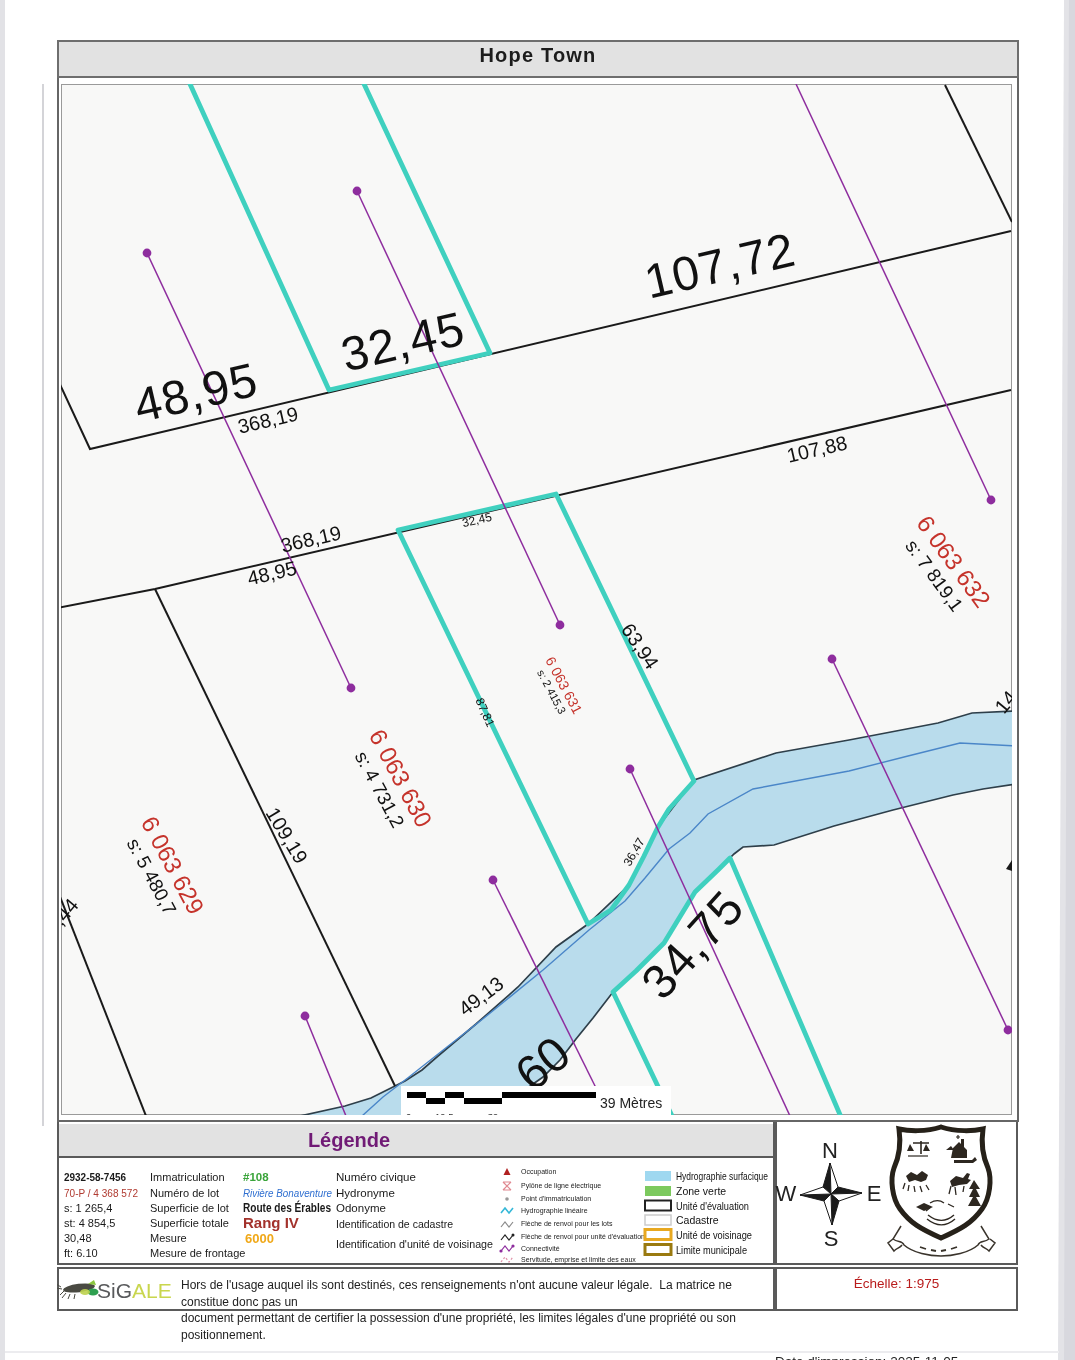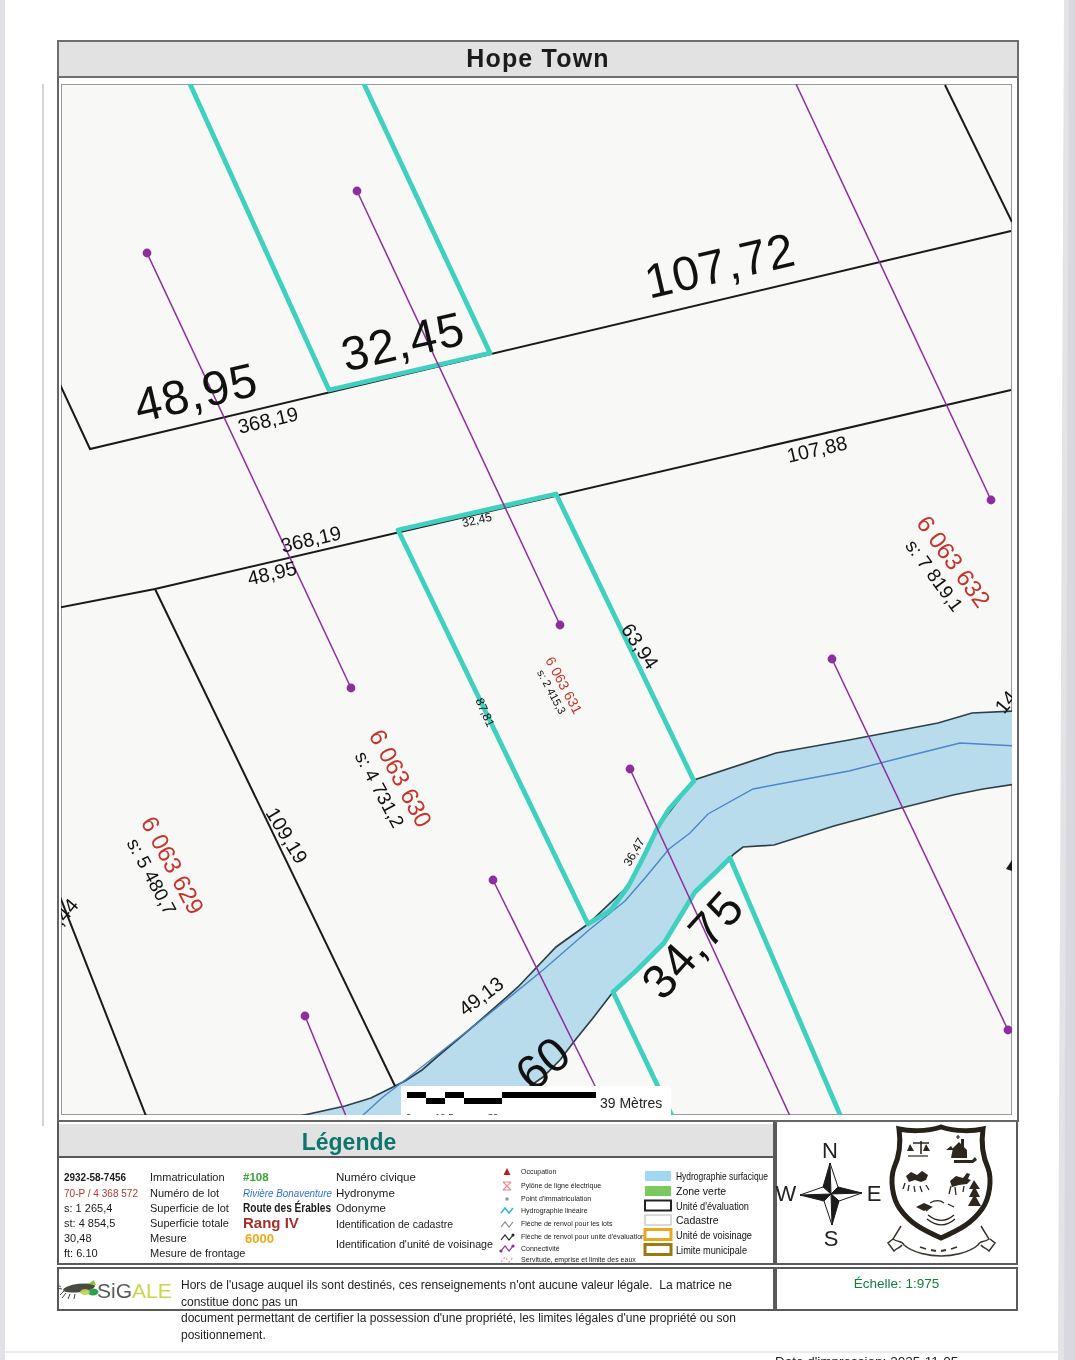--- a/index.html
+++ b/index.html
@@ -16,21 +16,21 @@
 
 <svg class="abs" style="left:1050px;top:0;" width="25" height="1360" viewBox="0 0 25 1360">
   <polygon points="14,0 25,0 25,1360 8,1360" fill="#e3e3e7"></polygon>
   <polygon points="19,0 25,0 25,1360 14,1360" fill="#d8d8de"></polygon>
 </svg>
 
 <div class="abs" style="left:5px;top:1351px;width:1054px;height:2px;background:#ececef;"></div>
 
 <div class="abs" style="left:57px;top:40px;width:962px;height:38px;background:#e2e2e2;border:2px solid #6e6e6e;box-sizing:border-box;"></div>
 
-<div class="abs" style="left:57px;top:44px;width:962px;text-align:center;font-size:25px;font-weight:bold;letter-spacing:1.2px;color:#1c1c1c;">Hope Town</div>
+<div class="abs" style="left:57px;top:44px;width:962px;text-align:center;font-size:20px;font-weight:bold;letter-spacing:1.2px;color:#1c1c1c;">Hope Town</div>
 
 <div class="abs" style="left:57px;top:78px;width:962px;height:1044px;border:2px solid #666;border-top:none;box-sizing:border-box;background:#fff;"></div>
 
 <svg class="abs" style="left:57px;top:78px;" width="962" height="1044" viewBox="57 78 962 1044">
   <defs>
     <clipPath id="mapclip">
         <rect x="61" y="84" width="951" height="1031"></rect>
       </clipPath>
   </defs>
 
@@ -167,21 +167,21 @@
       <text x="600" y="1108" font-size="14" fill="#222">39 Mètres</text>
       <text x="406" y="1120" font-size="9.5" fill="#333">0&nbsp;&nbsp;&nbsp;&nbsp;&nbsp;&nbsp;&nbsp;&nbsp;&nbsp;19,5&nbsp;&nbsp;&nbsp;&nbsp;&nbsp;&nbsp;&nbsp;&nbsp;&nbsp;&nbsp;&nbsp;&nbsp;&nbsp;39</text>
     </g>
   </g>
 </svg>
 
 <div class="abs" style="left:57px;top:1122px;width:718px;height:143px;border:2px solid #5a5a5a;border-top:none;box-sizing:border-box;background:#fff;"></div>
 
 <div class="abs" style="left:59px;top:1124px;width:714px;height:34px;background:#e2e2e2;border-bottom:2px solid #5a5a5a;box-sizing:border-box;"></div>
 
-<div class="abs" style="left:59px;top:1129px;width:580px;text-align:center;font-size:23px;font-weight:bold;color:#0f766e;">Légende</div>
+<div class="abs" style="left:59px;top:1129px;width:580px;text-align:center;font-size:20px;font-weight:bold;color:#701a75;">Légende</div>
 
 <svg class="abs" style="left:57px;top:1156px;" width="718" height="109" viewBox="57 1156 718 109">
   <g font-family="Liberation Sans, sans-serif" fill="#1a1a1a">
 
     <g font-size="11">
       <text x="64" y="1181" font-weight="bold" font-size="11.5" textLength="62" lengthAdjust="spacingAndGlyphs">2932-58-7456</text>
       <text x="64" y="1196.5" fill="#b03a30" textLength="74" lengthAdjust="spacingAndGlyphs">70-P / 4 368 572</text>
       <text x="64" y="1212">s: 1 265,4</text>
       <text x="64" y="1227">st: 4 854,5</text>
       <text x="64" y="1242">30,48</text>
@@ -327,15 +327,15 @@
     <ellipse cx="93" cy="1292" rx="5.5" ry="3.5" fill="#2ea050"></ellipse>
     <ellipse cx="85" cy="1292" rx="5" ry="3" fill="#bcd24e" opacity="0.9"></ellipse>
   </g>
   <text x="97" y="1298" font-family="Liberation Sans, sans-serif" font-size="21" fill="#58595b">SiG<tspan fill="#c9d64e">ALE</tspan></text>
 </svg>
 
 <div class="abs" style="left:181px;top:1277px;width:600px;font-size:12px;color:#222;line-height:16.5px;">Hors de l'usage auquel ils sont destinés, ces renseignements n'ont aucune valeur légale.&nbsp; La matrice ne constitue donc pas un<br>document permettant de certifier la possession d'une propriété, les limites légales d'une propriété ou son positionnement.</div>
 
 <div class="abs" style="left:775px;top:1267px;width:243px;height:44px;border:2px solid #5a5a5a;box-sizing:border-box;background:#fff;"></div>
 
-<div class="abs" style="left:775px;top:1276px;width:243px;text-align:center;font-size:13.5px;color:#15803d;">Échelle: 1:975</div>
+<div class="abs" style="left:775px;top:1276px;width:243px;text-align:center;font-size:13.5px;color:#b91c1c;">Échelle: 1:975</div>
 
 <div class="abs" style="left:775px;top:1354px;width:243px;text-align:left;font-size:13.5px;color:#222;">Date d'impression: 2025-11-05</div>
 
 </body></html>

